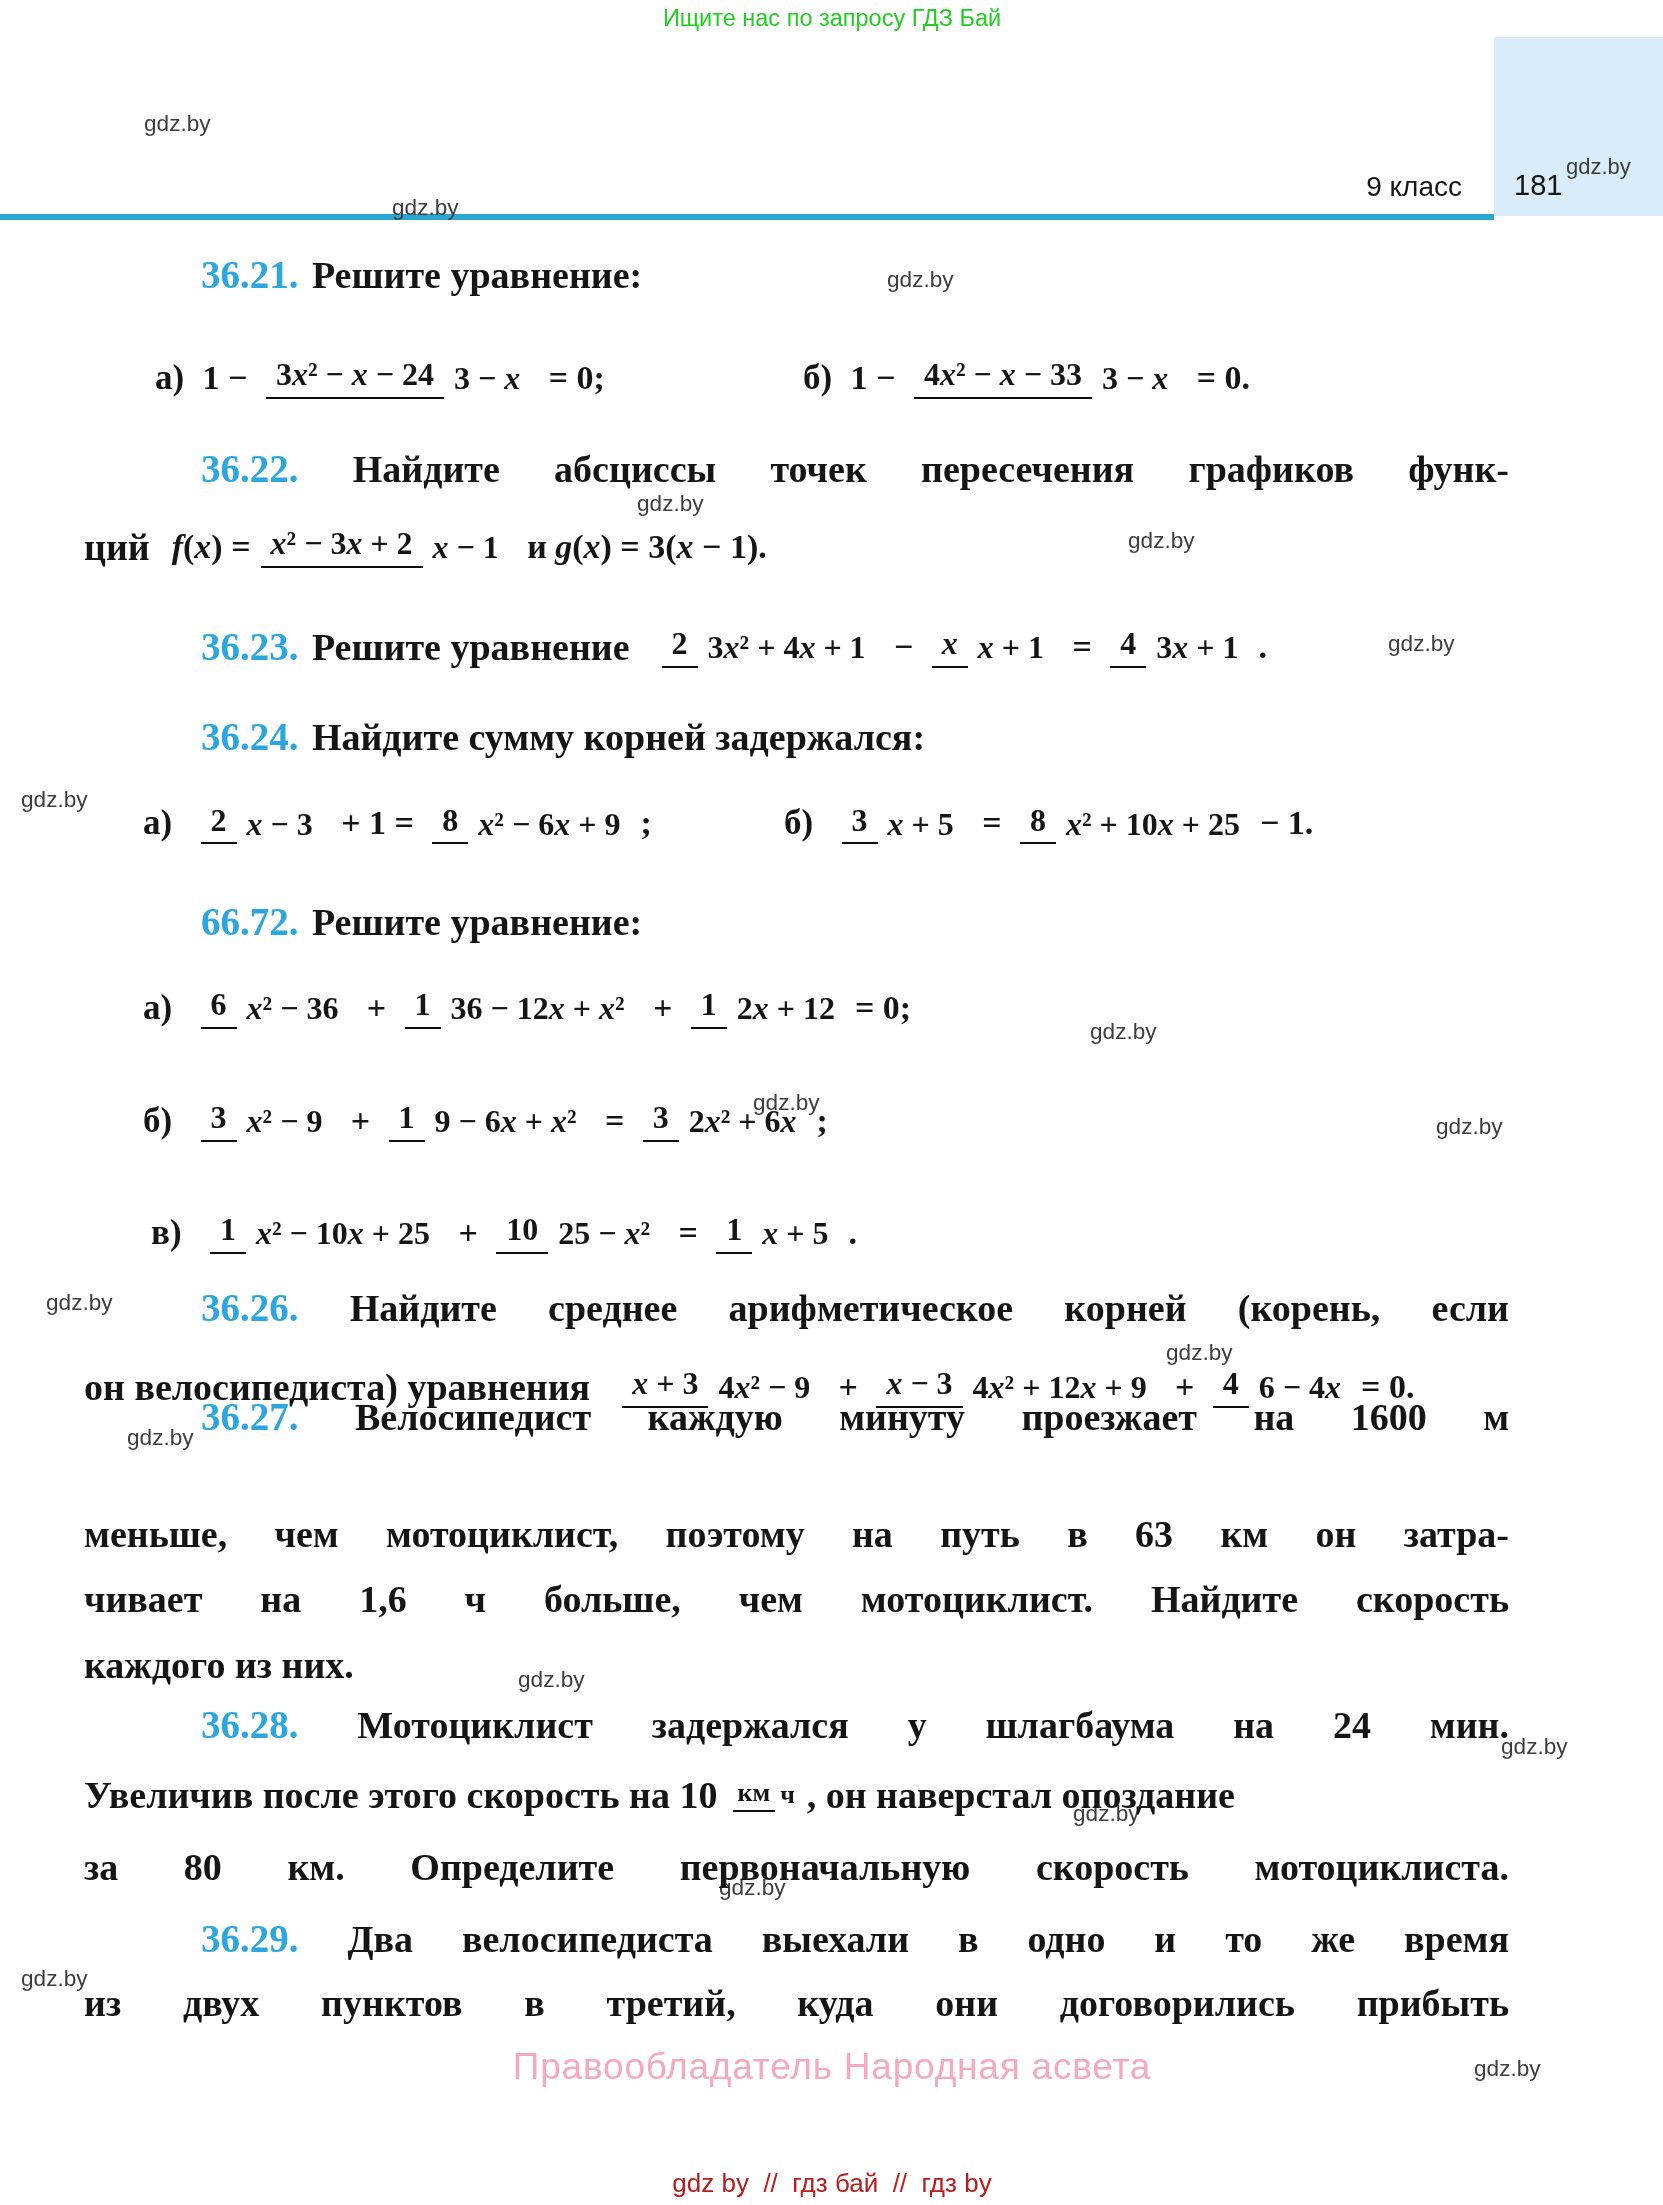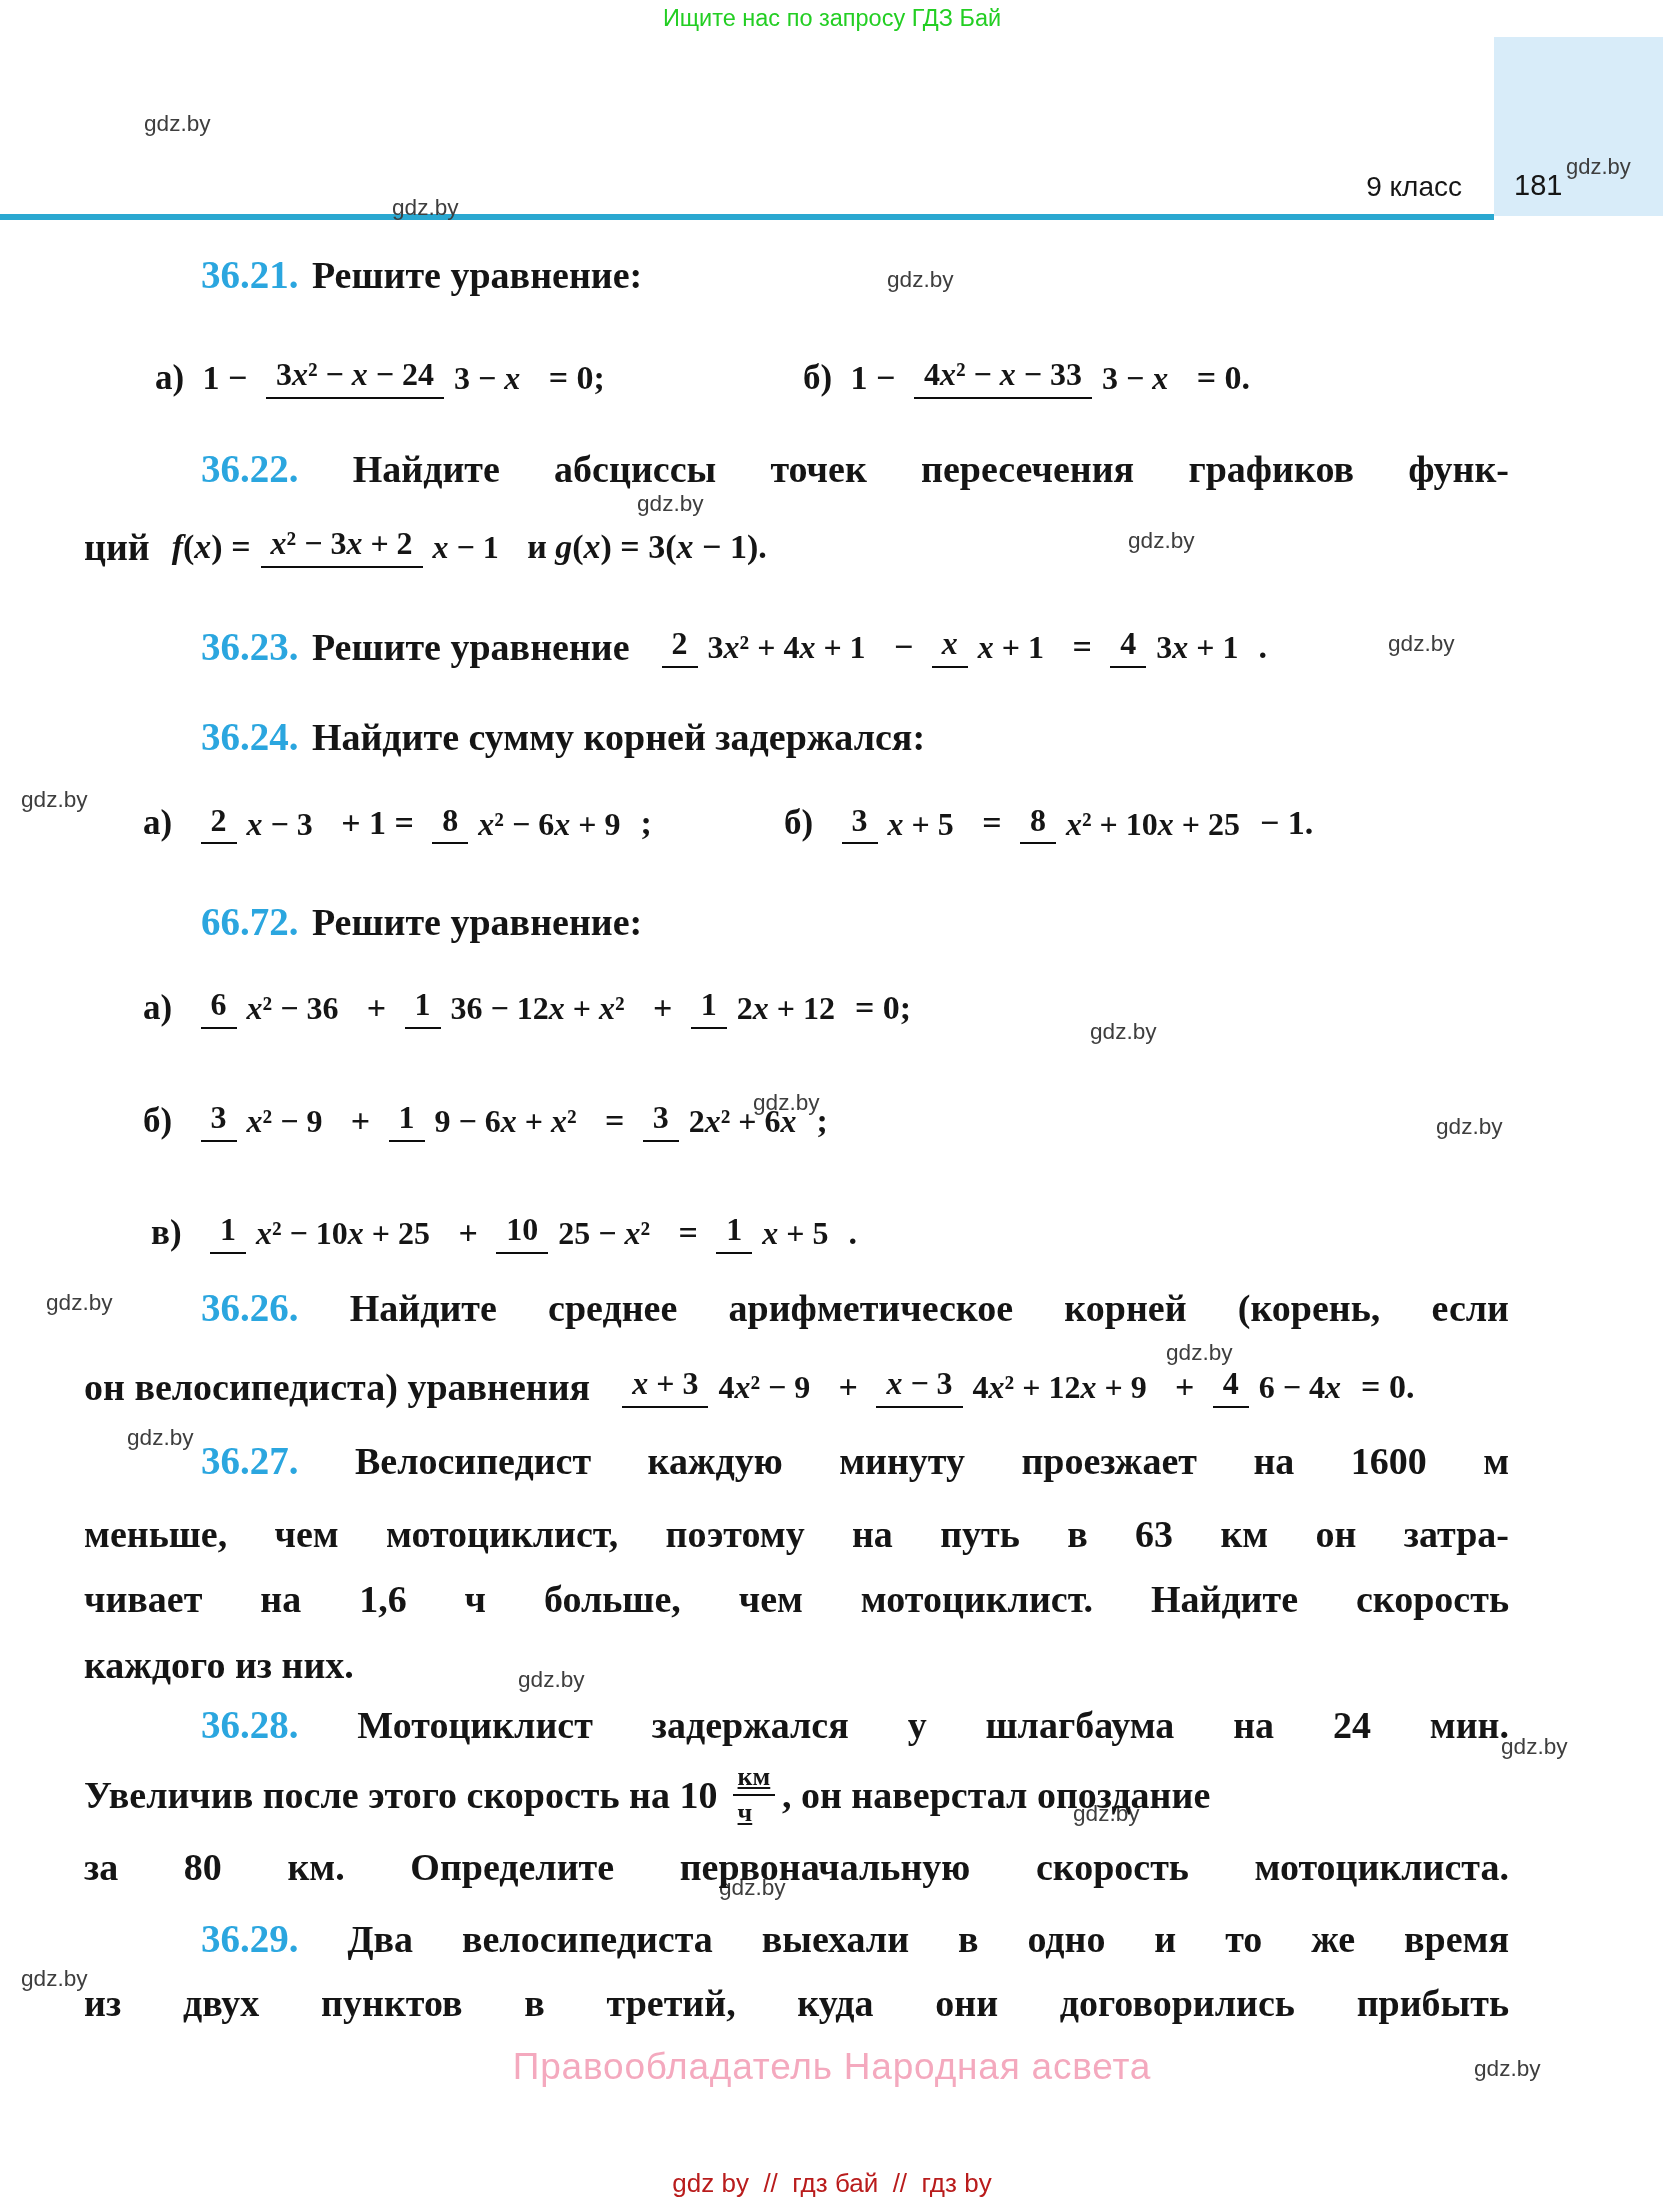--- a/index.html
+++ b/index.html
@@ -33,21 +33,21 @@
   .flabel{font-size:35px;font-weight:600;margin-right:18.4px;}
   .mt{font-size:34px;font-weight:600;white-space:pre;}
   .lead{font-size:38px;font-weight:600;margin-right:22px;white-space:pre;}
   .frac{display:inline-flex;flex-direction:row;align-items:stretch;margin:0 10px;}
   .fnum{font-size:32px;font-weight:600;text-align:center;padding:0 10px 3.4px;border-bottom:2.5px solid #0d0d0d;}
   .fden{font-size:32px;font-weight:600;text-align:left;padding:4.2px 10px 0;}
   .op{font-size:34px;font-weight:600;margin:0 8.4px;white-space:pre;}
   .m i{font-style:italic;}
 
   
-  .ufrac{display:inline-flex;flex-direction:column;align-items:stretch;margin:0 6.7px;vertical-align:middle;text-decoration:underline;}
+  .ufrac{display:inline-flex;flex-direction:row;align-items:stretch;margin:0 6.7px;vertical-align:middle;}
   .ufrac .fnum{font-size:26px;padding:0 5px 1.7px;border-bottom:2.5px solid #0d0d0d;}
   .ufrac .fden{font-size:26px;padding:1.7px 5px 0;}
 
   
   .copyright{position:absolute;top:2046px;left:0;width:100%;text-align:center;
              font-family:"Liberation Sans","DejaVu Sans",sans-serif;
              font-size:37px;color:#f4a9be;letter-spacing:0.8px;}
   .footlinks{position:absolute;top:2168px;left:0;width:100%;text-align:center;
              font-family:"Liberation Sans","DejaVu Sans",sans-serif;
              font-size:26px;color:#b91c1c;white-space:pre;}
@@ -245,21 +245,21 @@
       <span class="fden m">4<i>x</i>² + 12<i>x</i> + 9</span>
     </span>
     <span class="op">+</span>
     <span class="frac">
       <span class="fnum m">4</span>
       <span class="fden m">6 − 4<i>x</i></span>
     </span>
     <span class="mt">= 0.</span>
   </div>
 
-  <div class="jline" style="left:201px;top:1438px;width:1308px;">
+  <div class="jline" style="left:201px;top:1394px;width:1308px;">
     <span class="pnum">36.27.</span>
     <span>Велосипедист каждую минуту проезжает на 1600 м</span>
   </div>
   <div class="jline" style="left:84px;top:1512px;width:1425px;">меньше, чем мотоциклист, поэтому на путь в 63 км он затра-</div>
   <div class="jline" style="left:84px;top:1577px;width:1425px;">чивает на 1,6 ч больше, чем мотоциклист. Найдите скорость</div>
   <div class="tline" style="left:84px;top:1643px;">каждого из них.</div>
 
   <div class="jline" style="left:201px;top:1702px;width:1308px;">
     <span class="pnum">36.28.</span>
     <span>Мотоциклист задержался у шлагбаума на 24 мин.</span>

